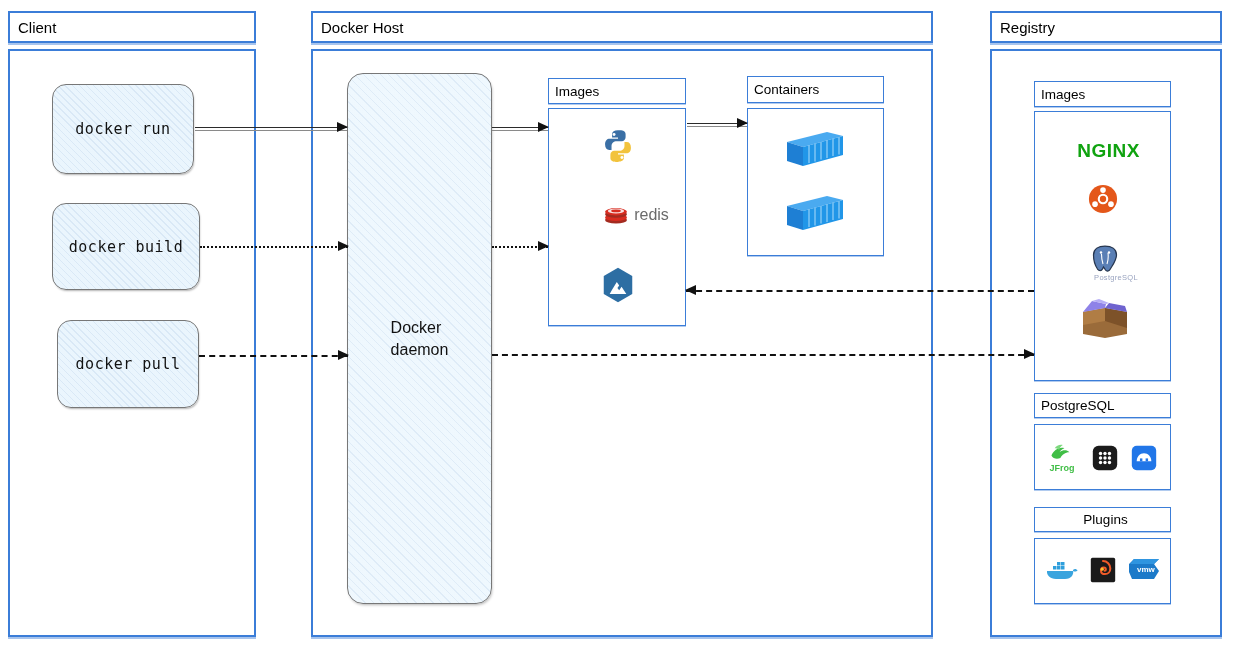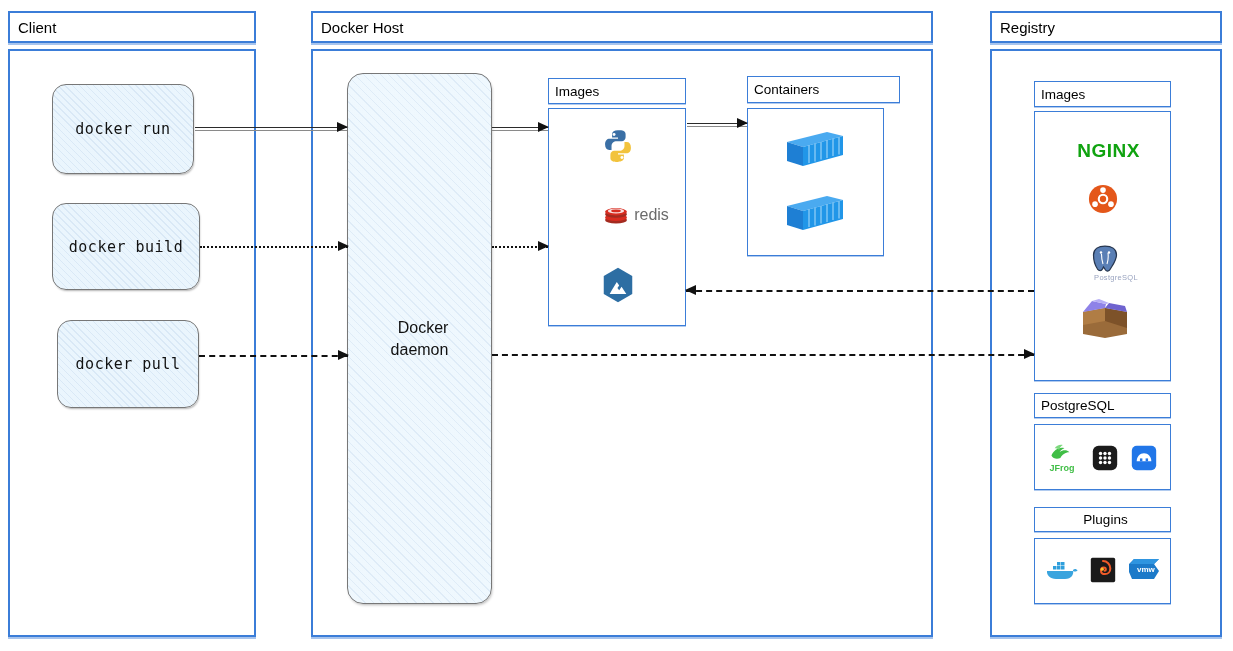--- a/index.html
+++ b/index.html
@@ -64,21 +64,21 @@
     position:absolute;
     border:1.4px solid #777;
     border-radius:16px;
     background:
       repeating-linear-gradient(45deg,
         rgba(130,180,225,0.26) 0px,
         rgba(130,180,225,0.26) 1px,
         rgba(228,243,253,0.6) 1px,
         rgba(228,243,253,0.6) 6px);
     display:flex; align-items:center; justify-content:center;
-    text-align:right;
+    text-align:left;
     font-size:16px; color:#111; line-height:1.35;
     box-shadow:1px 2px 3px -1px rgba(0,0,0,0.30);
   }
   
   .conn { position:absolute; height:0; }
   .line-solid  { position:absolute; left:0; top:0; height:0; border-top:1.6px solid #2b2b2b; width:100%; }
   .line-solid2 { position:absolute; left:0; top:3px; height:0; border-top:1.4px solid #8a8a8a; width:100%; }
   .line-dashed { position:absolute; left:0; top:0; height:0; border-top:2.2px dashed #111; width:100%; }
   .line-dotted { position:absolute; left:0; top:0; height:0; border-top:2.2px dotted #111; width:100%; }
   .arrow-r {
@@ -175,21 +175,21 @@
   <span class="redis-txt">redis</span>
 </div>
 
 <div class="icon-wrap" style="left:598px; top:265px; width:40px; height:40px;">
   <svg width="38" height="38" viewBox="0 0 64 64">
     <polygon points="32,3 56,17 56,47 32,61 8,47 8,17" fill="#2d6ea3"></polygon>
     <path d="M22 40 L30 27 L34 33 L31 37 L34 41 L38 35 L46 47 L18 47 Z" fill="#ffffff"></path>
   </svg>
 </div>
 
-<div class="sub-header" style="left:747px; top:76px; width:153px; height:27px;">
+<div class="sub-header" style="left:747px; top:76px; width:137px; height:27px;">
   <span>Containers</span>
 </div>
 <div class="sub-body" style="left:747px; top:108px; width:137px; height:148px;"></div>
 
 <div class="icon-wrap" style="left:782px; top:126px; width:66px; height:46px;">
   <svg width="62" height="44" viewBox="0 0 124 88">
     <polygon points="6,30 86,10 118,18 38,40" fill="#4aaaf0"></polygon>
     <polygon points="6,30 38,40 38,78 6,68" fill="#1e7fd4"></polygon>
     <polygon points="38,40 118,18 118,56 38,78" fill="#2196e8"></polygon>
     <g stroke="#7fc4f5" stroke-width="3">

